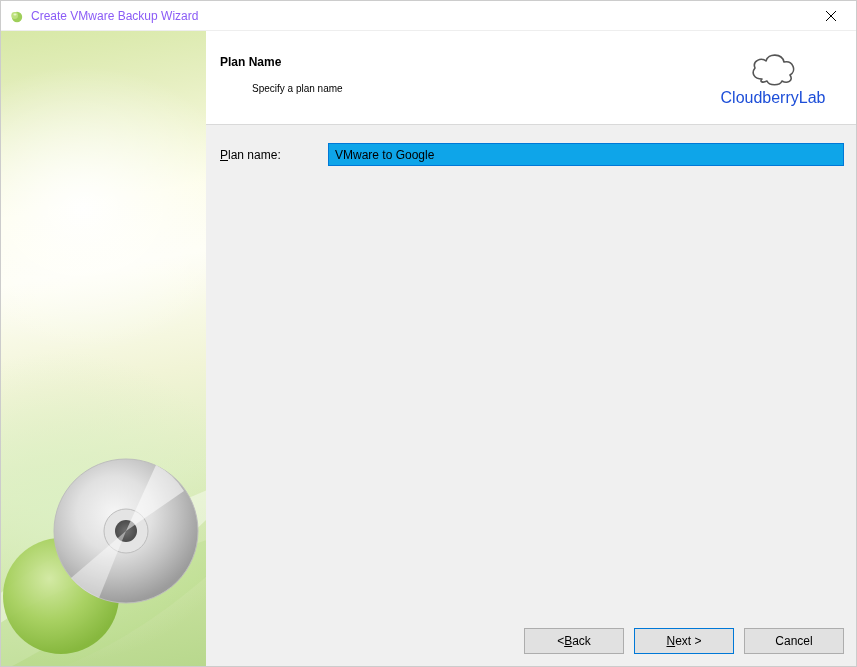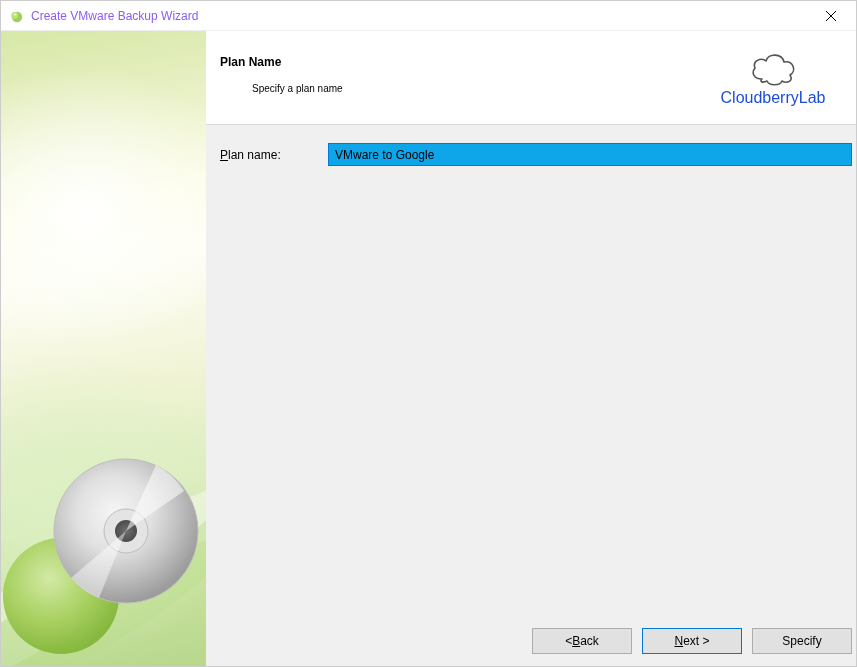--- a/index.html
+++ b/index.html
@@ -127,21 +127,21 @@
     .brand-text {
       font-size: 16px;
       color: #1d4ed8;
       font-weight: 400;
     }
 
     
     .body-area {
       flex: 1;
       background: #f0f0f0;
-      padding: 18px 4px 12px 14px;
+      padding: 18px 12px 12px 14px;
       display: flex;
       flex-direction: column;
     }
     .form-row {
       display: flex;
       align-items: center;
       gap: 18px;
     }
     .form-label {
       width: 90px;
@@ -282,19 +282,19 @@
         <button class="btn">
             <span>&lt; </span>
             <span class="u">B</span>
             <span>ack</span>
           </button>
         <button class="btn primary">
             <span class="u">N</span>
             <span>ext &gt;</span>
           </button>
         <button class="btn">
-            <span>Specify</span>
+            <span>Cancel</span>
           </button>
       </div>
     </div>
 
   </div>
 </div>
 
 </body></html>

